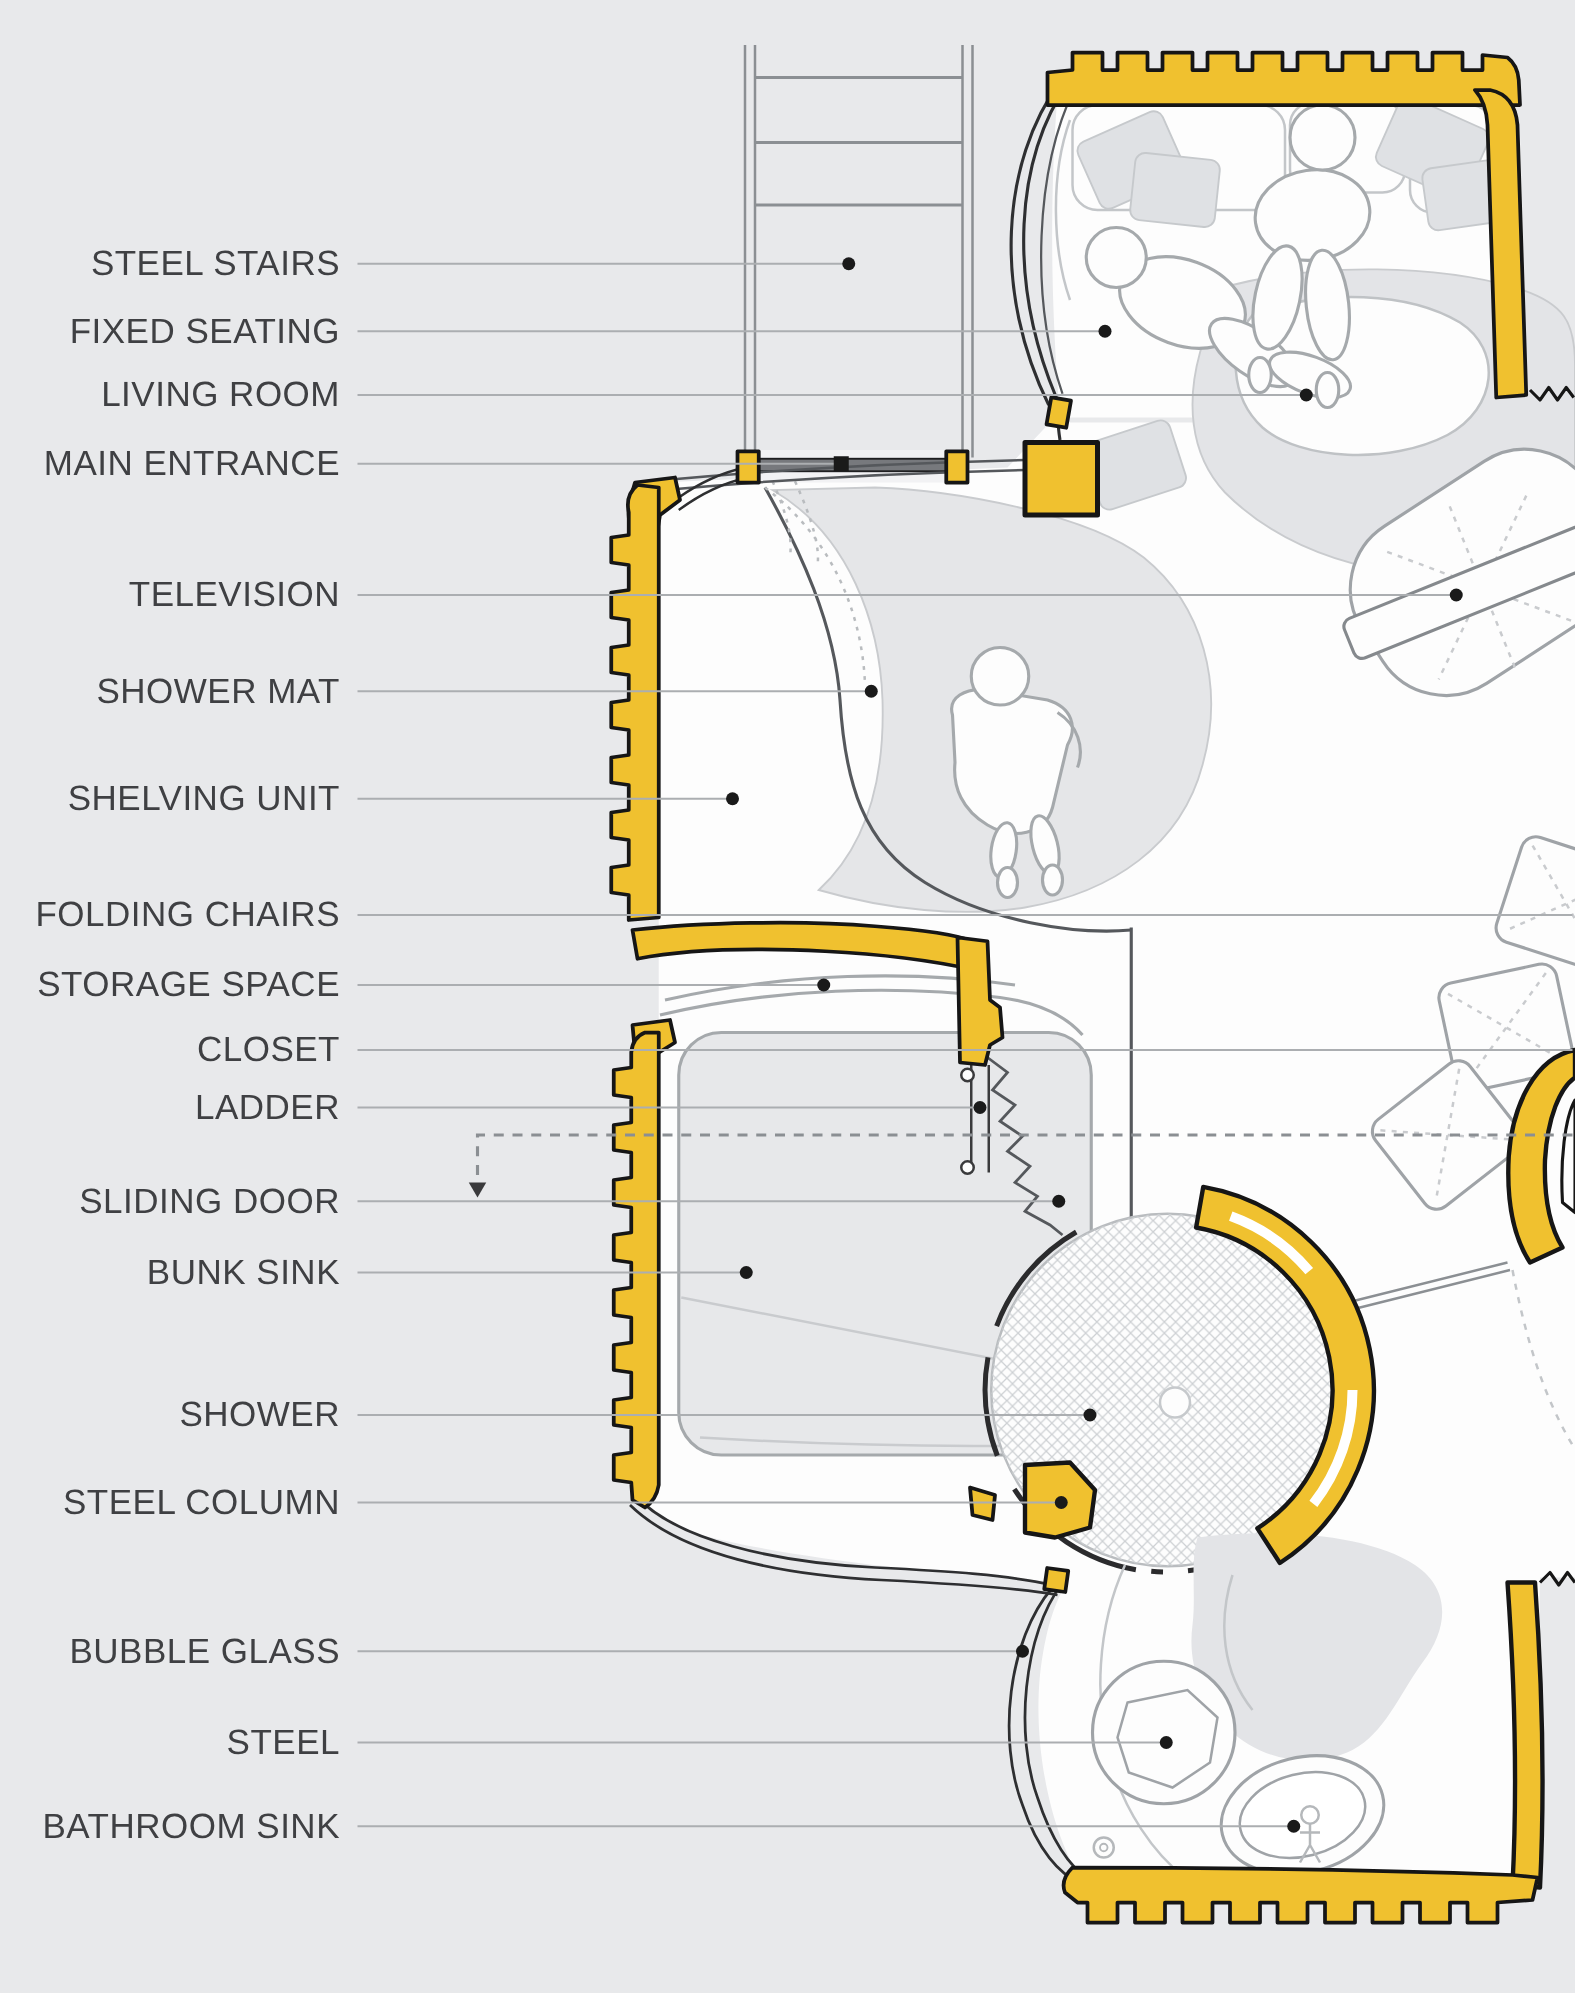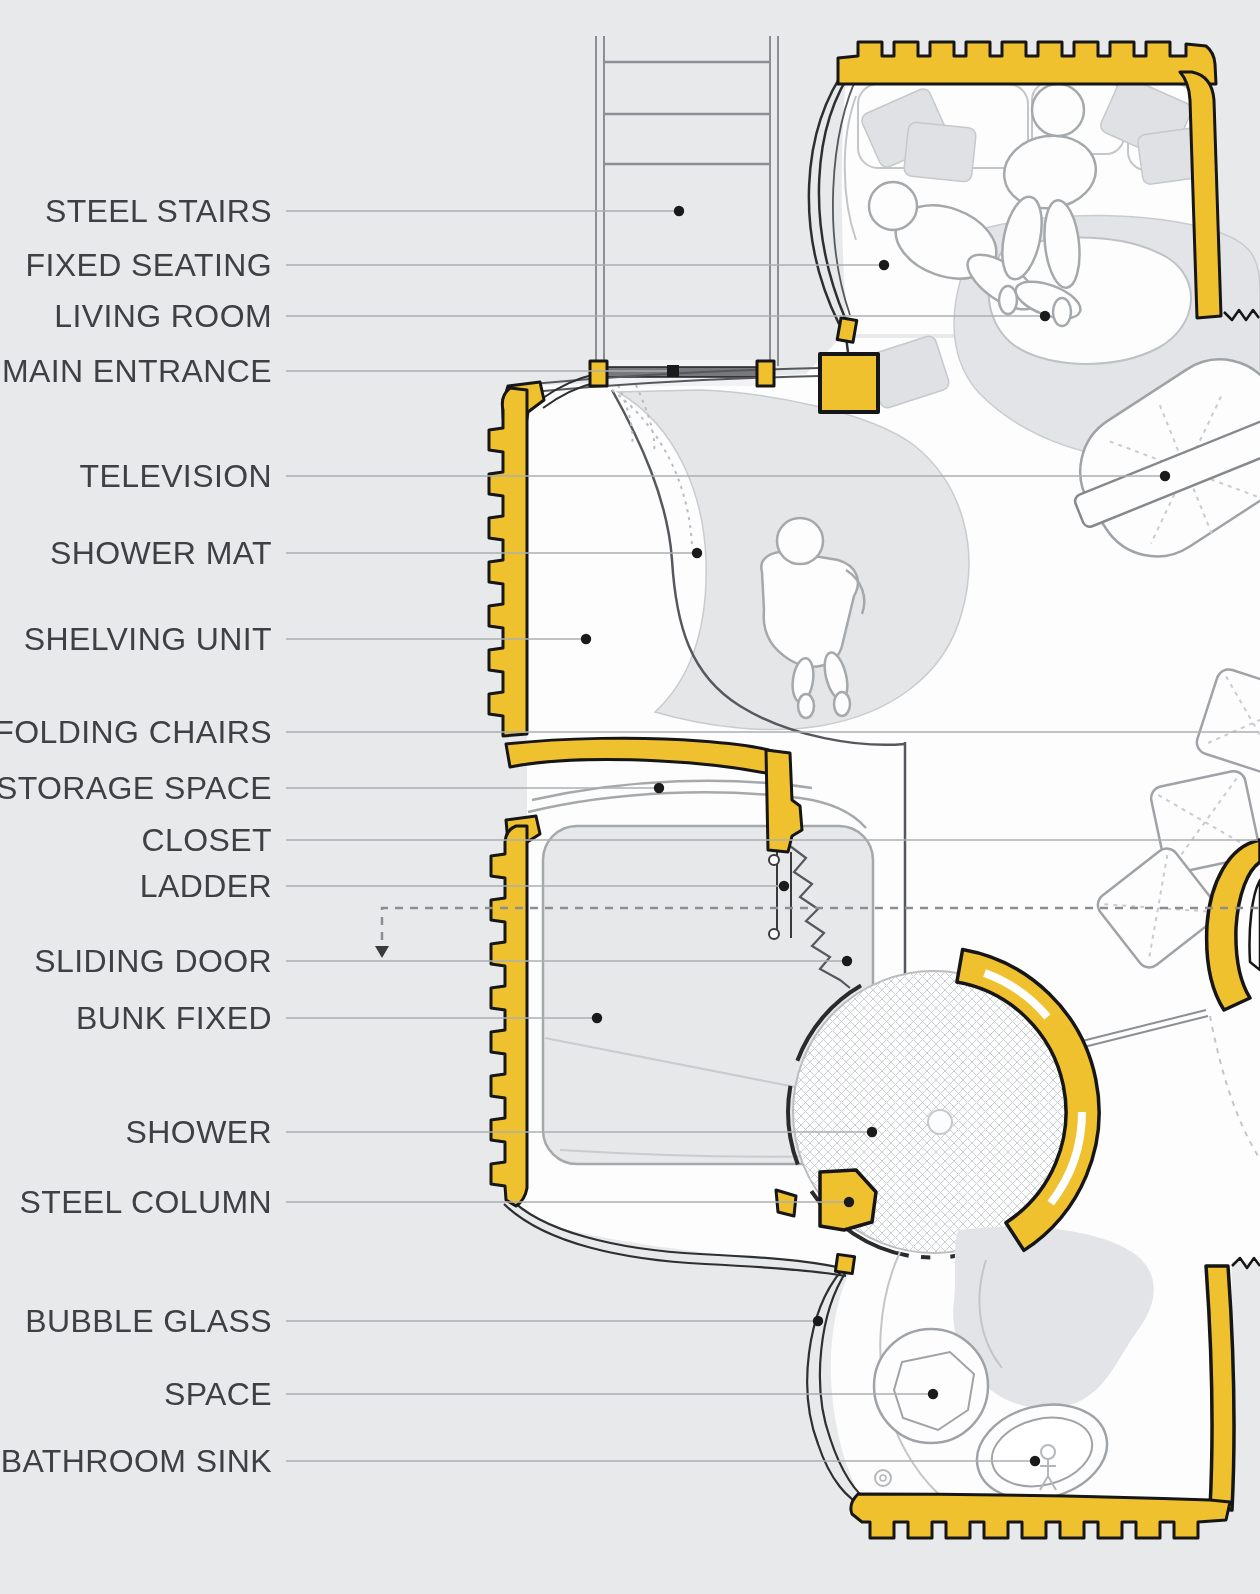--- a/index.html
+++ b/index.html
@@ -1,21 +1,21 @@
 <!DOCTYPE html>
 <html><head>
 <meta charset="utf-8">
 <style>
   html,body{margin:0;padding:0;background:#E8E9EB;}
   #stage{position:relative;width:1260px;height:1594px;background:#E8E9EB;overflow:hidden;
          font-family:"Liberation Sans", sans-serif;}
   #plan-svg{position:absolute;left:0;top:0;}
   #labels{position:absolute;left:0;top:0;width:1260px;height:1594px;pointer-events:none;}
   .label{position:absolute;right:988px;height:30px;line-height:30px;white-space:nowrap;
-         font-size:32px;font-weight:500;letter-spacing:.4px;color:#3F4043;text-align:right;}
+         font-size:28px;font-weight:500;letter-spacing:.4px;color:#3F4043;text-align:right;}
 </style>
 </head>
 <body>
 
 <div id="stage">
 
 <svg id="plan-svg" width="1260" height="1594" viewBox="0 0 1260 1594">
   <defs>
     <pattern id="xhatch" width="9" height="9" patternUnits="userSpaceOnUse">
       <path d="M0,0 L9,9 M9,0 L0,9" stroke="#CDD0D3" stroke-width="1" fill="none"></path>
@@ -236,20 +236,20 @@
       <div class="label" style="top: 301px;">LIVING ROOM</div>
       <div class="label" style="top: 356px;">MAIN ENTRANCE</div>
       <div class="label" style="top: 461px;">TELEVISION</div>
       <div class="label" style="top: 538px;">SHOWER MAT</div>
       <div class="label" style="top: 624px; text-align: center;">SHELVING UNIT</div>
       <div class="label" style="top: 717px;">FOLDING CHAIRS</div>
       <div class="label" style="top: 773px;">STORAGE SPACE</div>
       <div class="label" style="top: 825px;">CLOSET</div>
       <div class="label" style="top: 871px;">LADDER</div>
       <div class="label" style="top: 946px;">SLIDING DOOR</div>
-      <div class="label" style="top: 1003px;">BUNK FIXED</div>
+      <div class="label" style="top: 1003px;">BUNK SINK</div>
       <div class="label" style="top: 1117px;">SHOWER</div>
       <div class="label" style="top: 1187px;">STEEL COLUMN</div>
       <div class="label" style="top: 1306px;">BUBBLE GLASS</div>
-      <div class="label" style="top: 1379px;">SPACE</div>
+      <div class="label" style="top: 1379px;">STEEL</div>
       <div class="label" style="top: 1446px;">BATHROOM SINK</div>
     </div>
 </div>
 
 </body></html>

